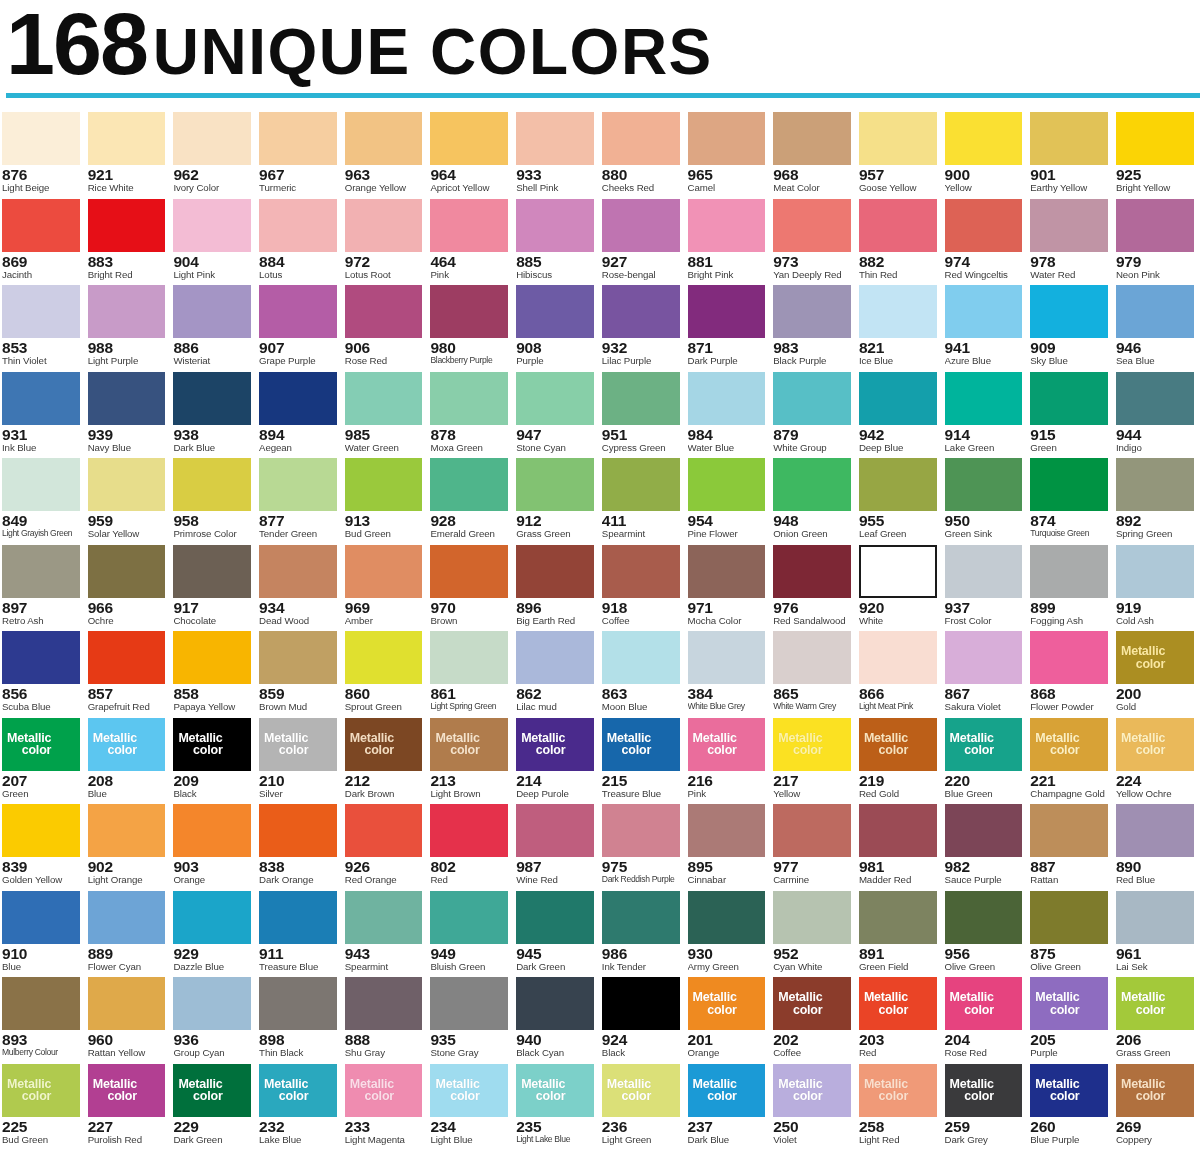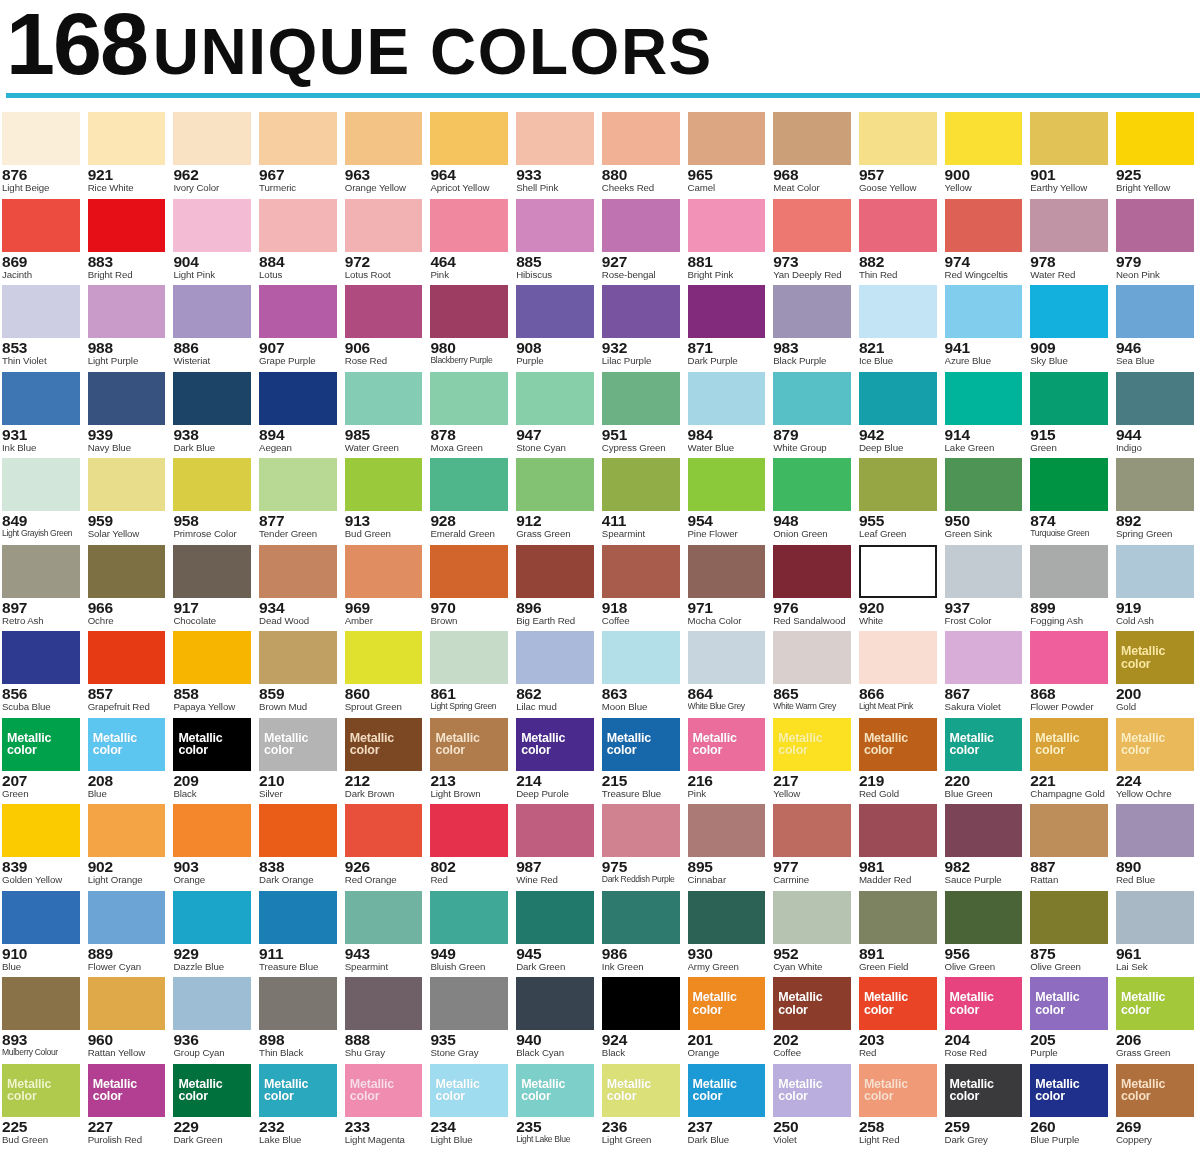--- a/index.html
+++ b/index.html
@@ -75,20 +75,21 @@
   }
   .swatch.outlined { border: 2px solid #1a1a1a; }
   .metallic-label {
     font-size: 12.5px;
     font-weight: 700;
     line-height: 1.0;
     padding-left: 5px;
     letter-spacing: -0.2px;
     font-family: "Liberation Sans", sans-serif;
     text-shadow: 0 0 1px rgba(0,0,0,0.12);
+    text-align: right;
   }
   .code {
     font-size: 15.5px;
     font-weight: 700;
     color: #1a1a1a;
     line-height: 1.05;
     letter-spacing: -0.2px;
   }
   .name {
     font-size: 9.7px;
@@ -569,21 +570,21 @@
         <div class="code">862</div>
         <div class="name">Lilac mud</div>
       </div>
       <div class="cell">
         <div class="swatch" style="background: rgb(179, 224, 232);"></div>
         <div class="code">863</div>
         <div class="name">Moon Blue</div>
       </div>
       <div class="cell">
         <div class="swatch" style="background: rgb(199, 213, 222);"></div>
-        <div class="code">864</div>
+        <div class="code">384</div>
         <div class="name tight">White Blue Grey</div>
       </div>
       <div class="cell">
         <div class="swatch" style="background: rgb(217, 207, 205);"></div>
         <div class="code">865</div>
         <div class="name tight">White Warm Grey</div>
       </div>
       <div class="cell">
         <div class="swatch" style="background: rgb(249, 221, 210);"></div>
         <div class="code">866</div>
@@ -850,21 +851,21 @@
         <div class="name">Bluish Green</div>
       </div>
       <div class="cell">
         <div class="swatch" style="background: rgb(32, 121, 106);"></div>
         <div class="code">945</div>
         <div class="name">Dark Green</div>
       </div>
       <div class="cell">
         <div class="swatch" style="background: rgb(46, 122, 110);"></div>
         <div class="code">986</div>
-        <div class="name">Ink Green</div>
+        <div class="name">Ink Tender</div>
       </div>
       <div class="cell">
         <div class="swatch" style="background: rgb(43, 98, 85);"></div>
         <div class="code">930</div>
         <div class="name">Army Green</div>
       </div>
       <div class="cell">
         <div class="swatch" style="background: rgb(182, 195, 176);"></div>
         <div class="code">952</div>
         <div class="name">Cyan White</div>

